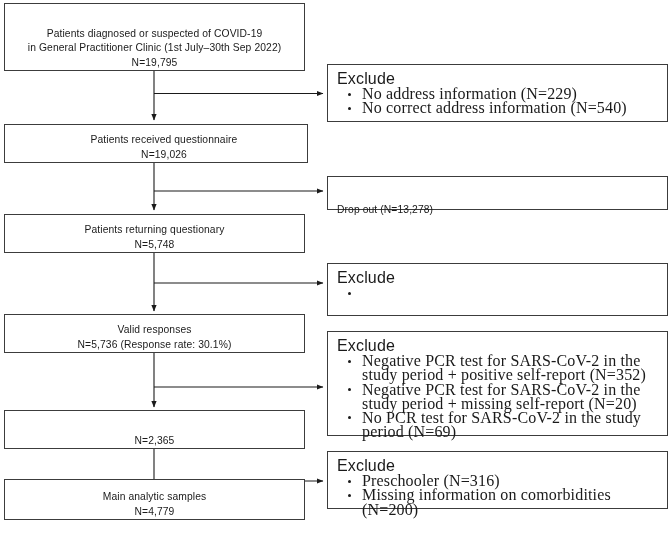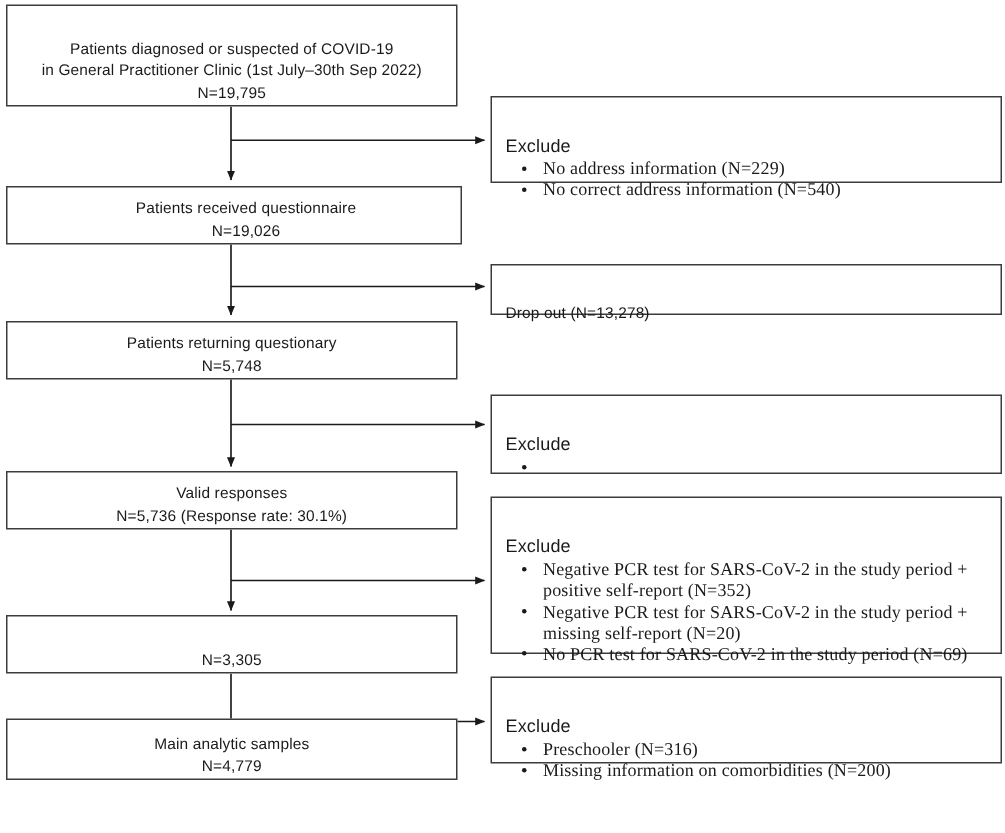--- a/index.html
+++ b/index.html
@@ -36,23 +36,23 @@
     text-align: center;
     font-size: 10.3px;
     line-height: 14.5px;
     letter-spacing: 0.01em;
   }
   .main-box .line {
     display: block;
     white-space: nowrap;
   }
   .side-box {
-    font-size: 12px;
+    font-size: 16px;
     line-height: 14.2px;
-    padding: 25px 6px 6px 9px;
+    padding: 7px 6px 6px 9px;
     letter-spacing: 0.01em;
   }
   .side-title {
     display: block;
     margin-bottom: 1px;
   }
   .bullets {
     margin: 0;
     padding: 0;
     list-style: none;
@@ -127,21 +127,21 @@
     <span class="line">Patients returning questionary</span>
     <span class="line">N=5,748</span>
   </div>
 
   <div class="box main-box" style="left:4px; top:314px; width:301px; height:39px;">
     <span class="line">Valid responses</span>
     <span class="line">N=5,736 (Response rate: 30.1%)</span>
   </div>
 
   <div class="box main-box" style="left:4px; top:410px; width:301px; height:39px;">
-    <span class="line">N=3,305</span>
+    <span class="line">N=2,365</span>
   </div>
 
   <div class="box main-box" style="left:4px; top:479px; width:301px; height:41px;">
     <span class="line">Main analytic samples</span>
     <span class="line">N=4,779</span>
   </div>
 
   <div class="box side-box" style="left:327px; top:64px; width:341px; height:58px;">
     <span class="side-title">Exclude</span>
     <ul class="bullets">

